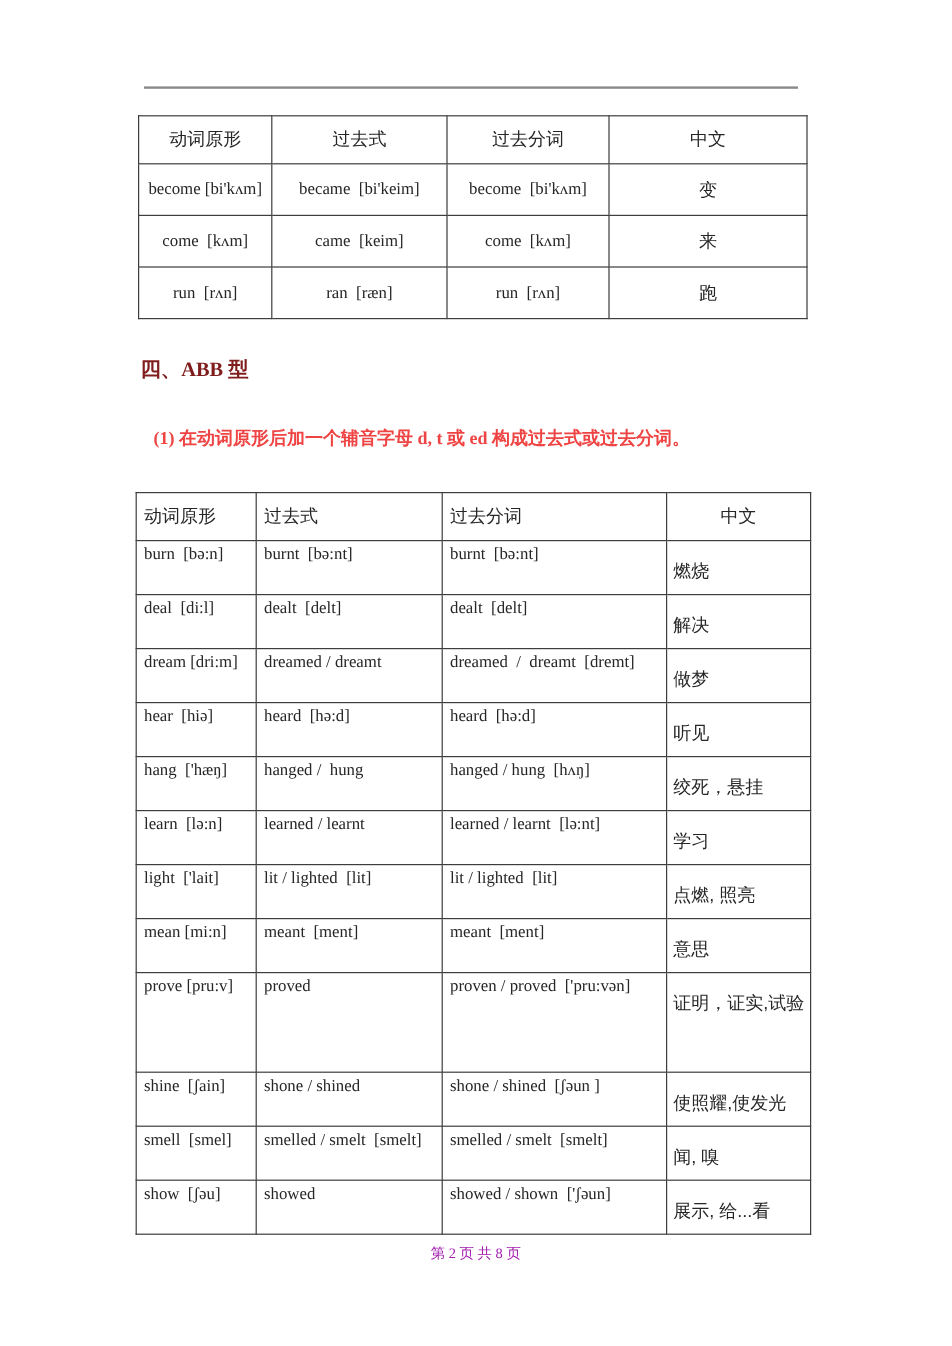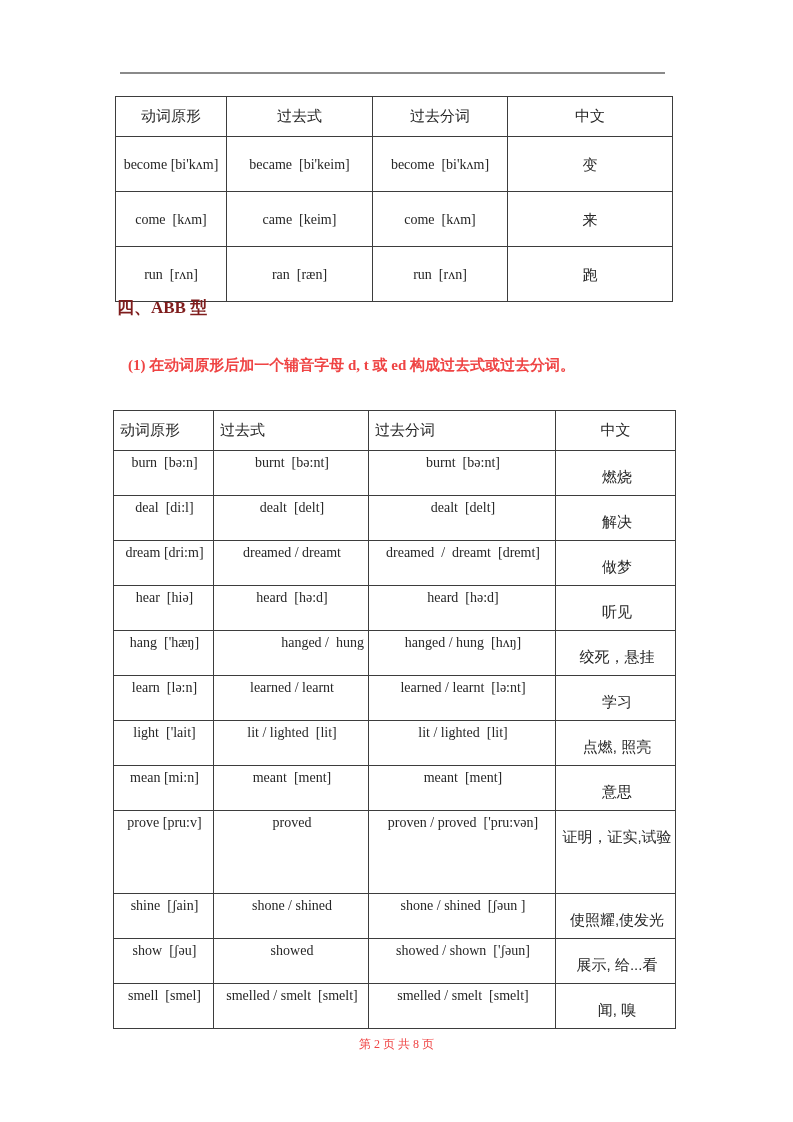--- a/index.html
+++ b/index.html
@@ -23,42 +23,42 @@
   th {
     font-size: 15px; height: 40px; vertical-align: middle;
     font-family: "Liberation Sans", "DejaVu Sans", sans-serif;
   }
   td { font-size: 14px; line-height: 19px; }
   td.zh { font-family: "Liberation Sans", "DejaVu Sans", sans-serif; font-size: 15px; }
 
   
   #table-top { top: 96px; left: 115px; width: 557px; }
   #table-top th, #table-top td { text-align: center; vertical-align: middle; }
-  #table-top td { height: 55px; padding: 2px 4px; }
+  #table-top td { height: 43px; padding: 2px 4px; }
 
   
   #table-abb { top: 410px; left: 113px; width: 562px; }
   #table-abb th { text-align: left; padding: 0 6px; }
   #table-abb th:last-child { text-align: center; }
-  #table-abb td { vertical-align: top; text-align: center; padding: 2px 4px 2px 6px; height: 42px; }
+  #table-abb td { vertical-align: top; text-align: left; padding: 2px 4px 2px 6px; height: 42px; }
   #table-abb td.zh { padding: 9px 2px 2px 5px; line-height: 33px; }
   #table-abb tbody tr:nth-child(9) td { height: 83px; }   
-  #table-abb tbody tr:nth-child(5) td:nth-child(2) { text-align: right; } 
+  #table-abb tbody tr:nth-child(5) td:nth-child(2) { text-align: left; } 
 
   .heading {
     position: absolute; top: 296px; left: 117px;
     font-weight: bold; font-size: 17px; color: #7f1d1d;
   }
   .note {
     position: absolute; top: 356px; left: 128px;
     font-weight: bold; font-size: 15px; color: #ef4444;
   }
   .footer {
     position: absolute; top: 1036px; left: 0; width: 793px;
-    text-align: center; font-size: 12px; color: #ef4444;
+    text-align: center; font-size: 12px; color: #a21caf;
   }
 </style>
 </head>
 <body>
 
 <div class="page">
 
   <div class="top-rule"></div>
 
   <table id="table-top">
@@ -172,29 +172,29 @@
           <td>proven / proved  ['pru:vən]</td>
           <td class="zh">证明，证实,试验</td>
         </tr>
         <tr>
           <td>shine  [ʃain]</td>
           <td>shone / shined</td>
           <td>shone / shined  [ʃəun ]</td>
           <td class="zh">使照耀,使发光</td>
         </tr>
         <tr>
+          <td>smell  [smel]</td>
+          <td>smelled / smelt  [smelt]</td>
+          <td>smelled / smelt  [smelt]</td>
+          <td class="zh">闻, 嗅</td>
+        </tr>
+        <tr>
           <td>show  [ʃəu]</td>
           <td>showed</td>
           <td>showed / shown  ['ʃəun]</td>
           <td class="zh">展示, 给...看</td>
         </tr>
-        <tr>
-          <td>smell  [smel]</td>
-          <td>smelled / smelt  [smelt]</td>
-          <td>smelled / smelt  [smelt]</td>
-          <td class="zh">闻, 嗅</td>
-        </tr>
       </tbody>
   </table>
 
   <div class="footer">第 2 页 共 8 页</div>
 
 </div>
 
 </body></html>

